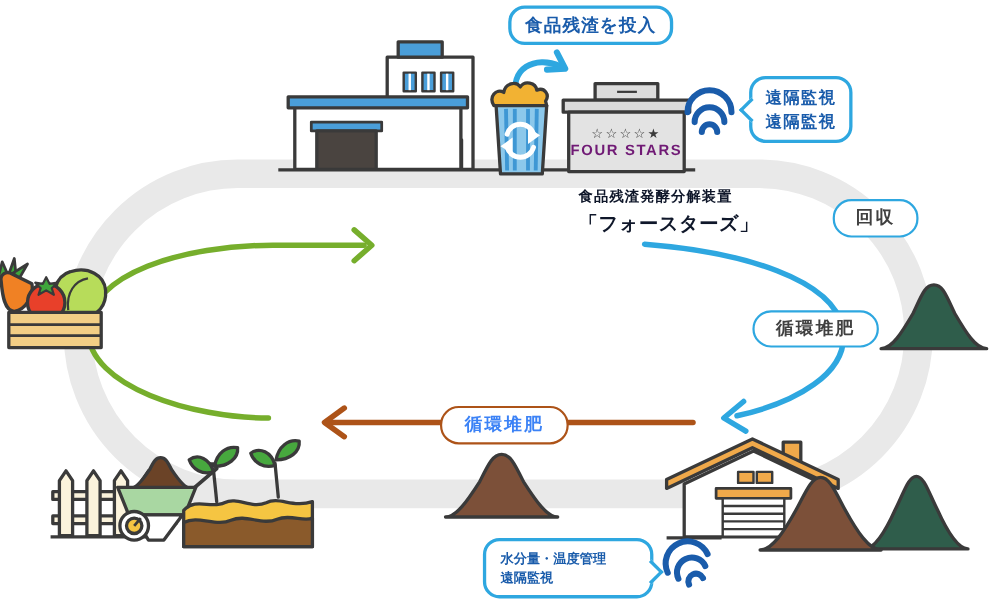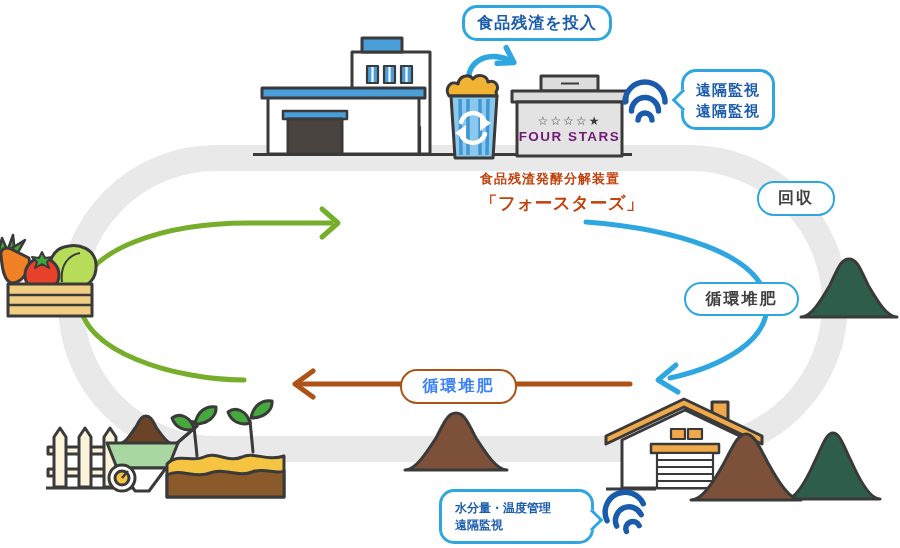--- a/index.html
+++ b/index.html
@@ -1,21 +1,21 @@
 <!DOCTYPE html>
 <html><head>
 <meta charset="utf-8">
 <style>
   html,body{margin:0;padding:0;background:#fff;}
   body{font-family:"Liberation Sans","DejaVu Sans",sans-serif;}
   .stage{position:relative;width:900px;height:548px;background:#fff;overflow:hidden;}
   .stage svg{position:absolute;left:0;top:0;}
   .overlay{position:absolute;z-index:2;}
   
-  .caption{left:480px;top:170px;color:#c2410c;}
+  .caption{left:526px;top:170px;color:#0f172a;}
   .cap1{font-size:13px;font-weight:bold;letter-spacing:1px;}
   .cap2{font-size:17.5px;font-weight:bold;margin-top:3px;letter-spacing:0.5px;text-align:center;}
   
   .m-stars{left:517px;top:114px;width:105px;text-align:center;font-size:12px;letter-spacing:2px;color:#3A3A3A;}
   .m-brand{left:517px;top:129px;width:105px;text-align:center;font-size:13.5px;font-weight:bold;letter-spacing:1.5px;color:#701a75;}
   
   .pill{position:absolute;z-index:2;background:#fff;display:flex;align-items:center;justify-content:center;
         font-weight:bold;border-radius:17px;font-size:16px;letter-spacing:2px;}
   .pill.green{border:2.5px solid #76AE2C;color:#76AE2C;}
   .pill.blue{border:2.5px solid #2EA7E0;color:#404040;font-family:Liberation Mono, monospace;}

